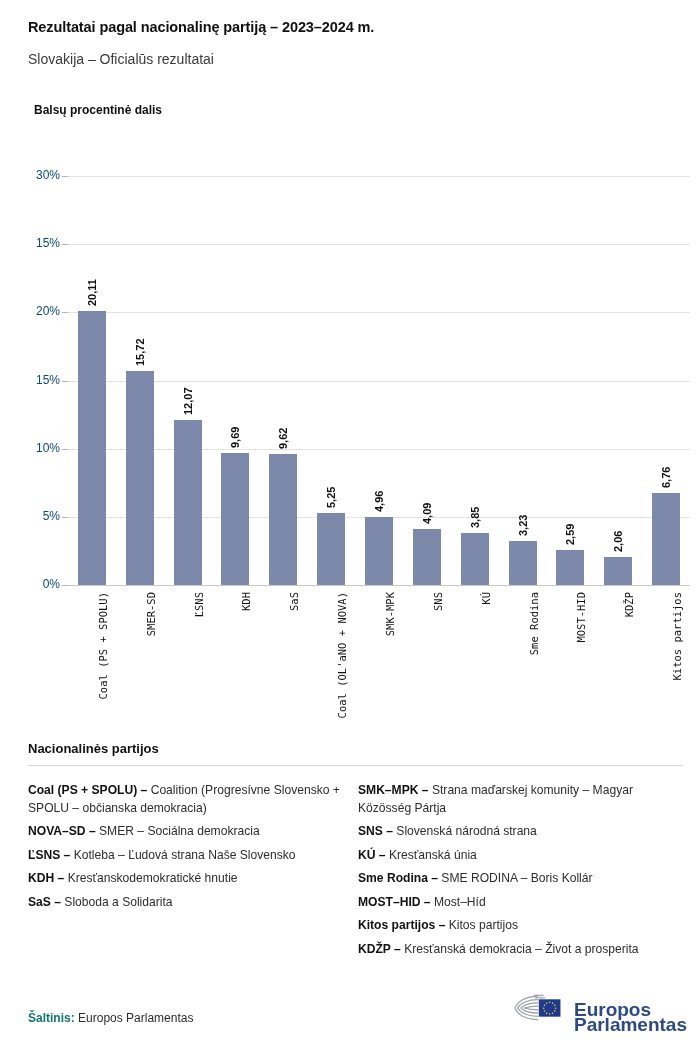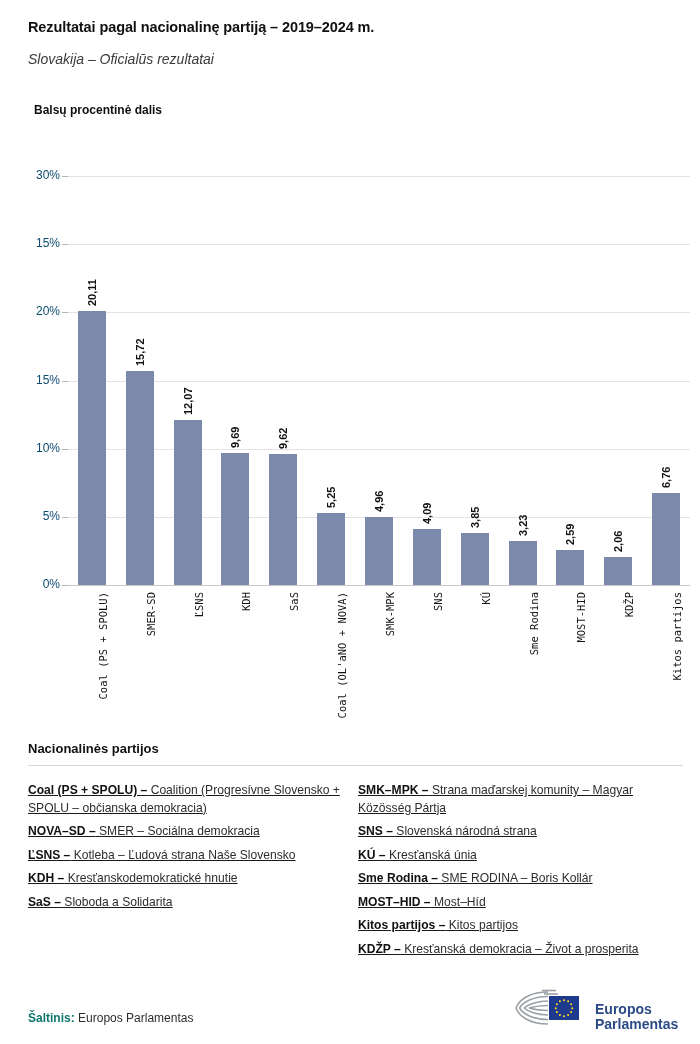--- a/index.html
+++ b/index.html
@@ -28,21 +28,20 @@
     white-space: nowrap;
   }
   .chart-subtitle {
     position: absolute;
     left: 28px;
     top: 51px;
     font-size: 14px;
     font-weight: normal;
     color: #3b3b3b;
     white-space: nowrap;
-    font-style: italic;
   }
   .axis-caption {
     position: absolute;
     left: 34px;
     top: 103px;
     font-size: 12px;
     font-weight: bold;
     color: #111111;
     white-space: nowrap;
   }
@@ -138,21 +137,20 @@
     height: 1px;
     background: #d6d6d6;
   }
   .legend-cols {
     position: absolute;
     left: 28px;
     top: 782px;
     width: 660px;
     display: flex;
     gap: 0px;
-    text-decoration: underline;
   }
   .legend-col {
     width: 330px;
   }
   .legend-item {
     font-size: 12.1px;
     line-height: 17.5px;
     color: #2d2d2d;
     margin-bottom: 6px;
     max-width: 316px;
@@ -179,33 +177,33 @@
     position: absolute;
     left: 512px;
     top: 986px;
     width: 175px;
     height: 44px;
     display: flex;
     align-items: center;
     gap: 7px;
   }
   .ep-logo-text {
-    font-size: 14px;
+    font-size: 19px;
     font-weight: bold;
     line-height: 15px;
     color: #2b4a86;
     white-space: nowrap;
     margin-top: 18px;
   }
 </style>
 </head>
 <body>
 
 <div>
-  <div class="chart-title">Rezultatai pagal nacionalinę partiją – 2019–2024 m.</div>
+  <div class="chart-title">Rezultatai pagal nacionalinę partiją – 2023–2024 m.</div>
   <div class="chart-subtitle">Slovakija – Oficialūs rezultatai</div>
   <div class="axis-caption">Balsų procentinė dalis</div>
 </div>
 
 <div class="plot" id="plot">
   <div id="grid-layer">
       <div class="gridline baseline" style="top: 585px;"></div>
       <div class="gridline" style="top: 516.833px;"></div>
       <div class="gridline" style="top: 448.667px;"></div>
       <div class="gridline" style="top: 380.5px;"></div>

